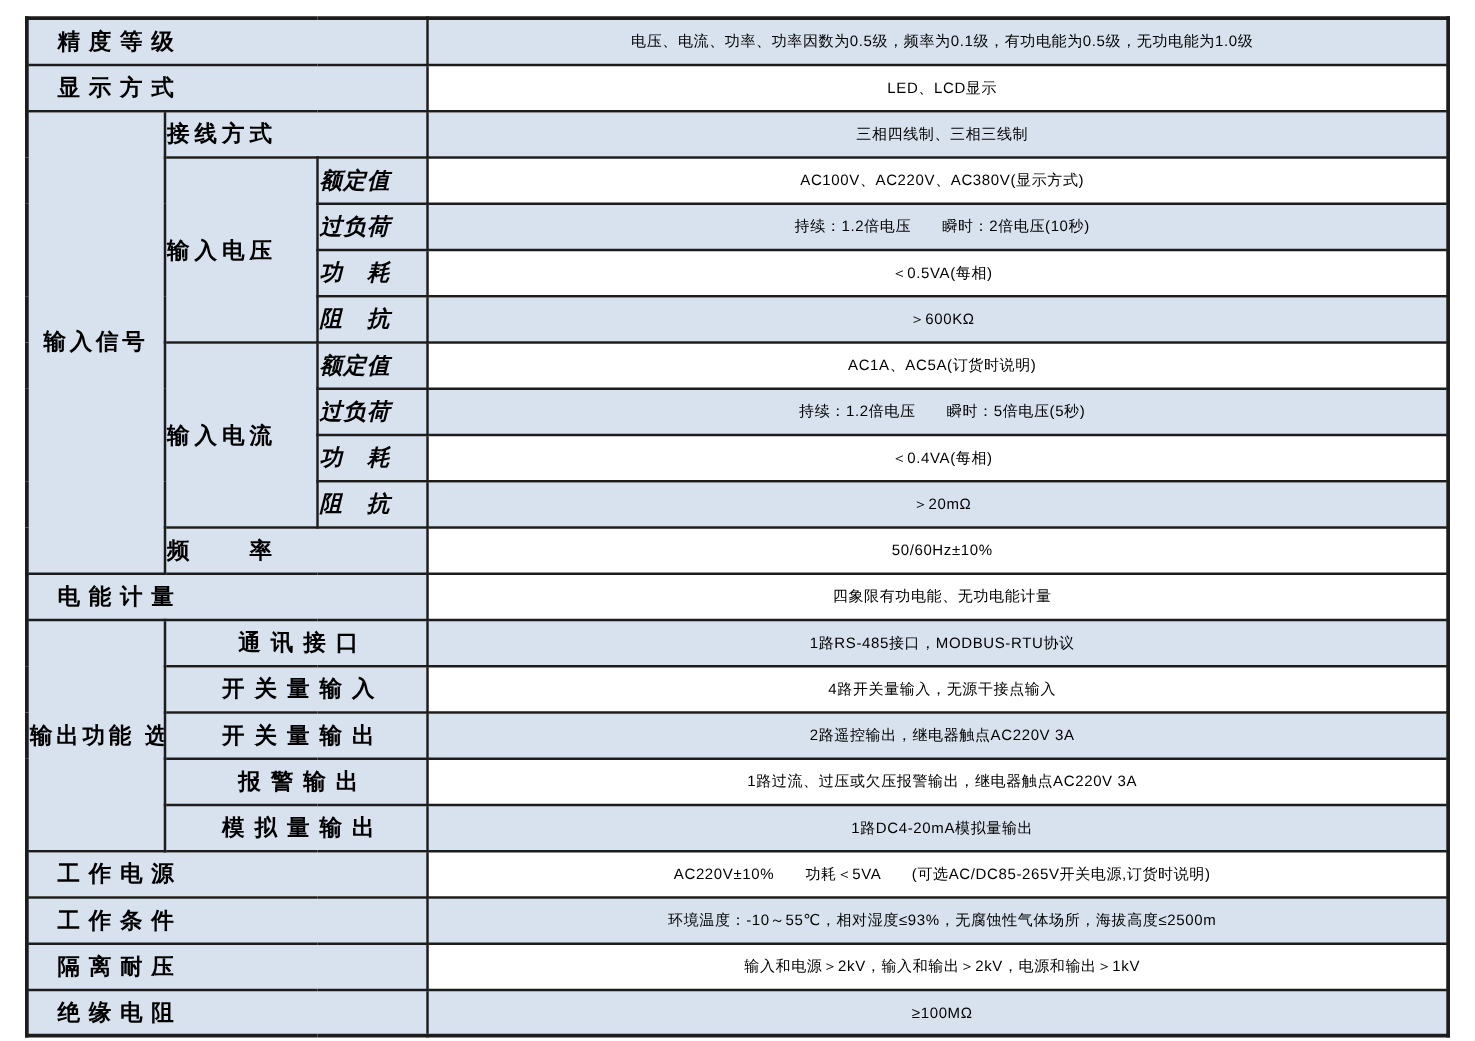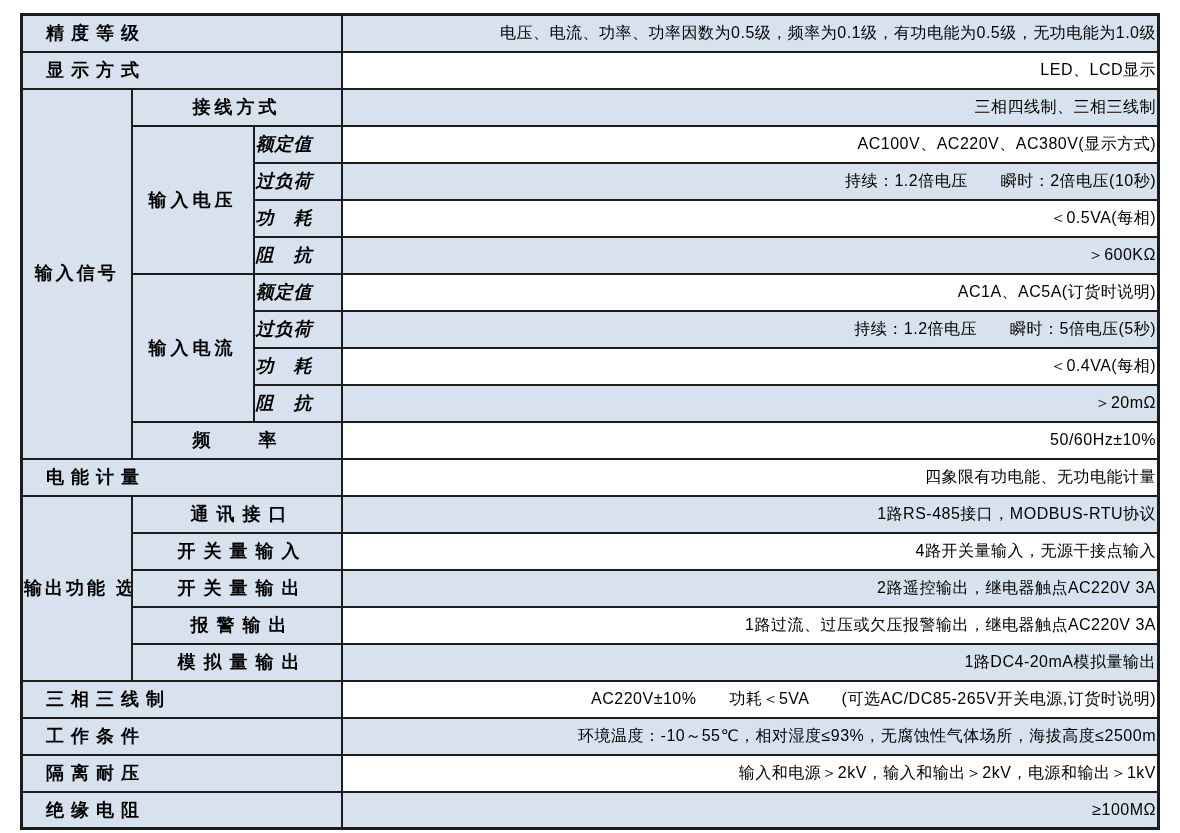--- a/index.html
+++ b/index.html
@@ -29,27 +29,27 @@
   }
   tr{height:37px;}
   
   .lbl{
     background:var(--blue);
     font-weight:700;font-size:18px;
     letter-spacing:2px;
   }
   .lbl-left{text-align:left;padding-left:23px;letter-spacing:7px;}
   .lbl-left2{text-align:center;padding-left:13px;letter-spacing:8px;}
-  .lbl-center{text-align:center;letter-spacing:4px;}
+  .lbl-center{letter-spacing:4px;}
   .lbl-sub{letter-spacing:1px;font-style:italic;}
   .grp{text-align:center;letter-spacing:3px;white-space:pre-line;line-height:1.6;}
   
   .val{
-    text-align:right;padding-left:9px;
-    font-size:16px;letter-spacing:0.5px;
+    text-align:center;padding-left:9px;
+    font-size:12px;letter-spacing:0.5px;
   }
   .bg-b{background:var(--blue);}
   .bg-w{background:var(--white);margin-left:39px;}
 </style>
 </head>
 <body>
 
 <div class="page">
   <table class="spec">
     <colgroup>
@@ -130,21 +130,21 @@
       </tr>
       <tr>
         <td class="lbl lbl-left2" colspan="2">报警输出</td>
         <td class="val bg-w">1路过流、过压或欠压报警输出，继电器触点AC220V 3A</td>
       </tr>
       <tr>
         <td class="lbl lbl-left2" colspan="2">模拟量输出</td>
         <td class="val bg-b">1路DC4-20mA模拟量输出</td>
       </tr>
       <tr>
-        <td class="lbl lbl-left" colspan="3">三相三线制</td>
+        <td class="lbl lbl-left" colspan="3">工作电源</td>
         <td class="val bg-w">AC220V±10%　　功耗＜5VA　　(可选AC/DC85-265V开关电源,订货时说明)</td>
       </tr>
       <tr>
         <td class="lbl lbl-left" colspan="3">工作条件</td>
         <td class="val bg-b">环境温度：-10～55℃，相对湿度≤93%，无腐蚀性气体场所，海拔高度≤2500m</td>
       </tr>
       <tr>
         <td class="lbl lbl-left" colspan="3">隔离耐压</td>
         <td class="val bg-w">输入和电源＞2kV，输入和输出＞2kV，电源和输出＞1kV</td>
       </tr>

